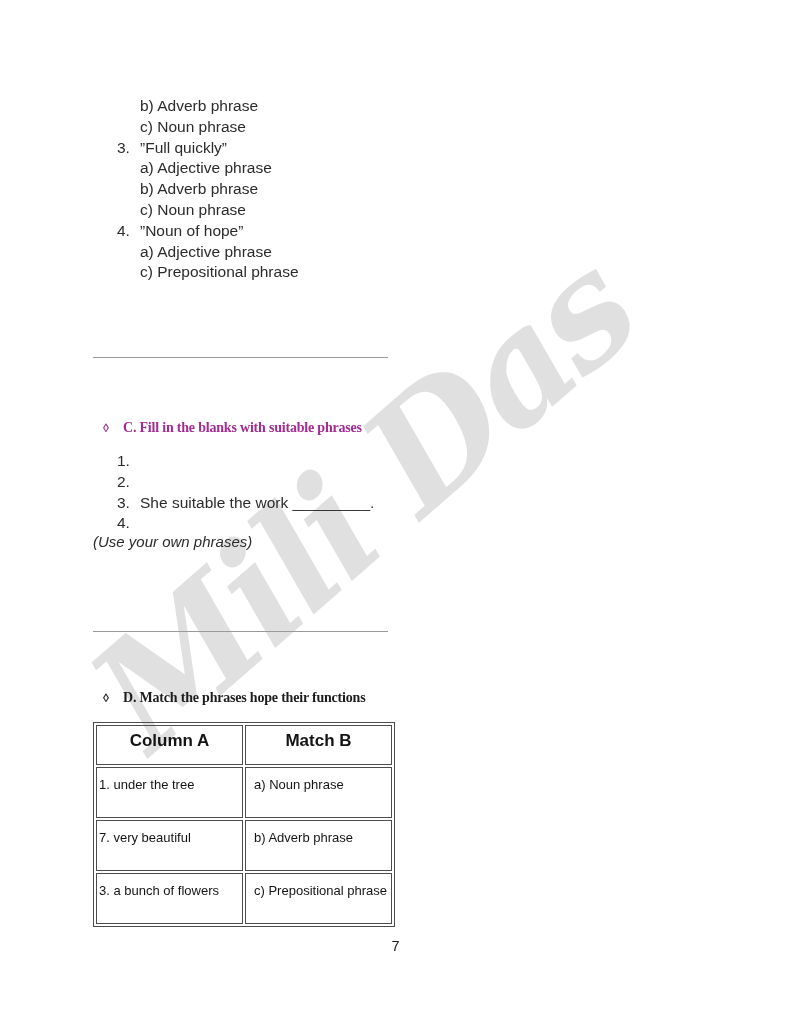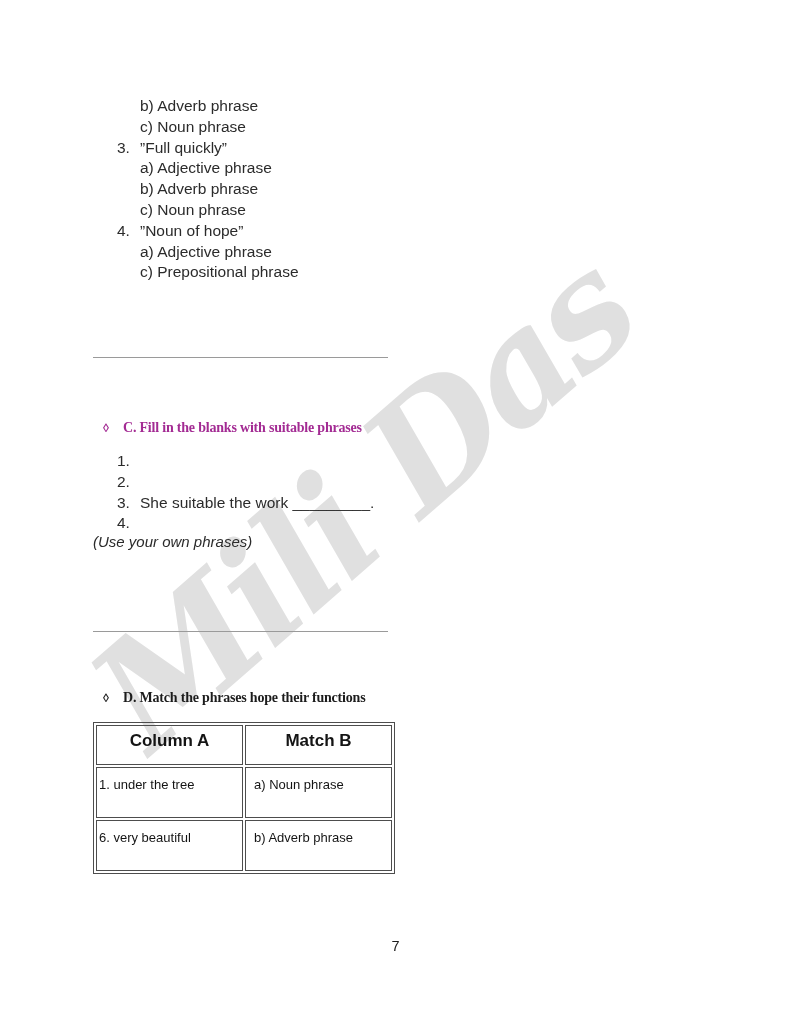--- a/index.html
+++ b/index.html
@@ -201,21 +201,25 @@
         <th>Column A</th>
         <th>Match B</th>
       </tr>
     </thead>
     <tbody>
       <tr>
         <td class="col-a">1. under the tree</td>
         <td class="col-b">a) Noun phrase</td>
       </tr>
       <tr>
-        <td class="col-a">6. very beautiful</td>
+        <td class="col-a">7. very beautiful</td>
         <td class="col-b">b) Adverb phrase</td>
+      </tr>
+      <tr>
+        <td class="col-a">3. a bunch of flowers</td>
+        <td class="col-b">c) Prepositional phrase</td>
       </tr>
     </tbody>
   </table>
 
   <div class="page-number">7</div>
 
 </div>
 
 </body></html>

